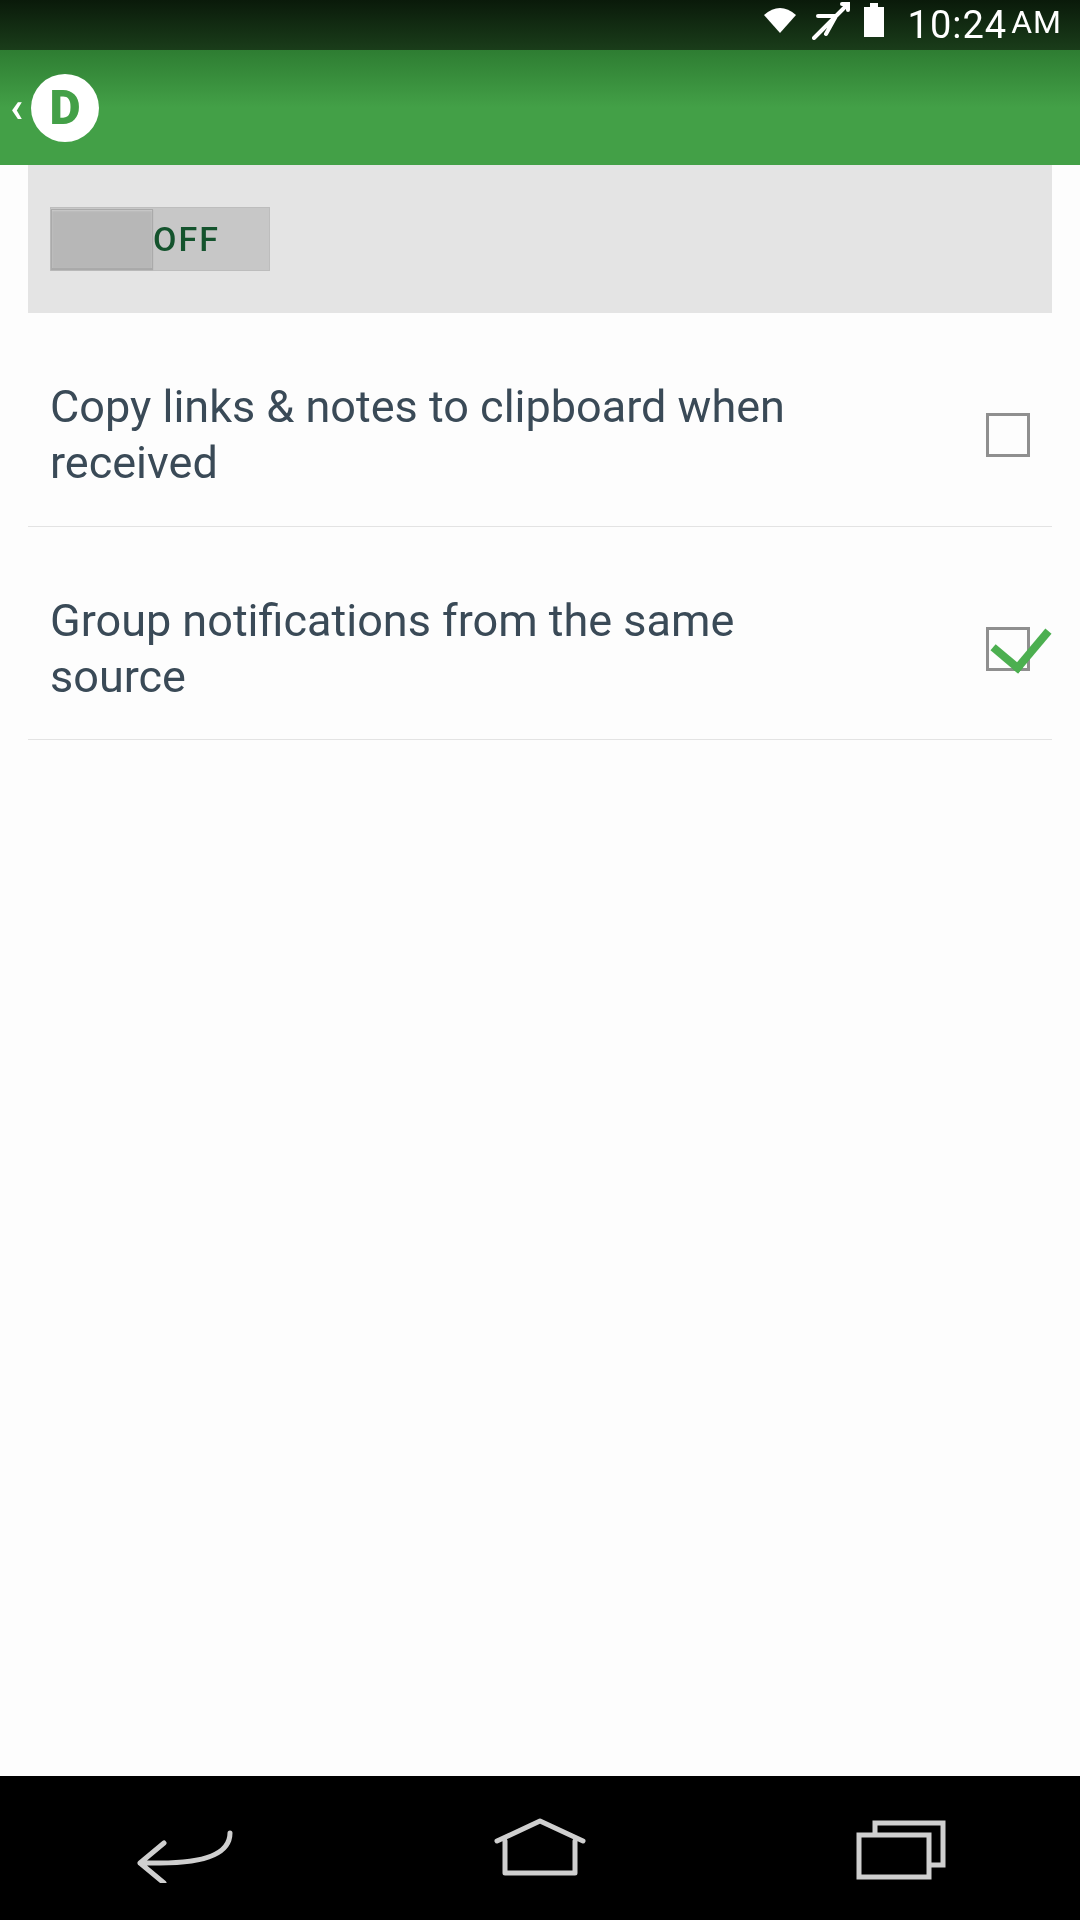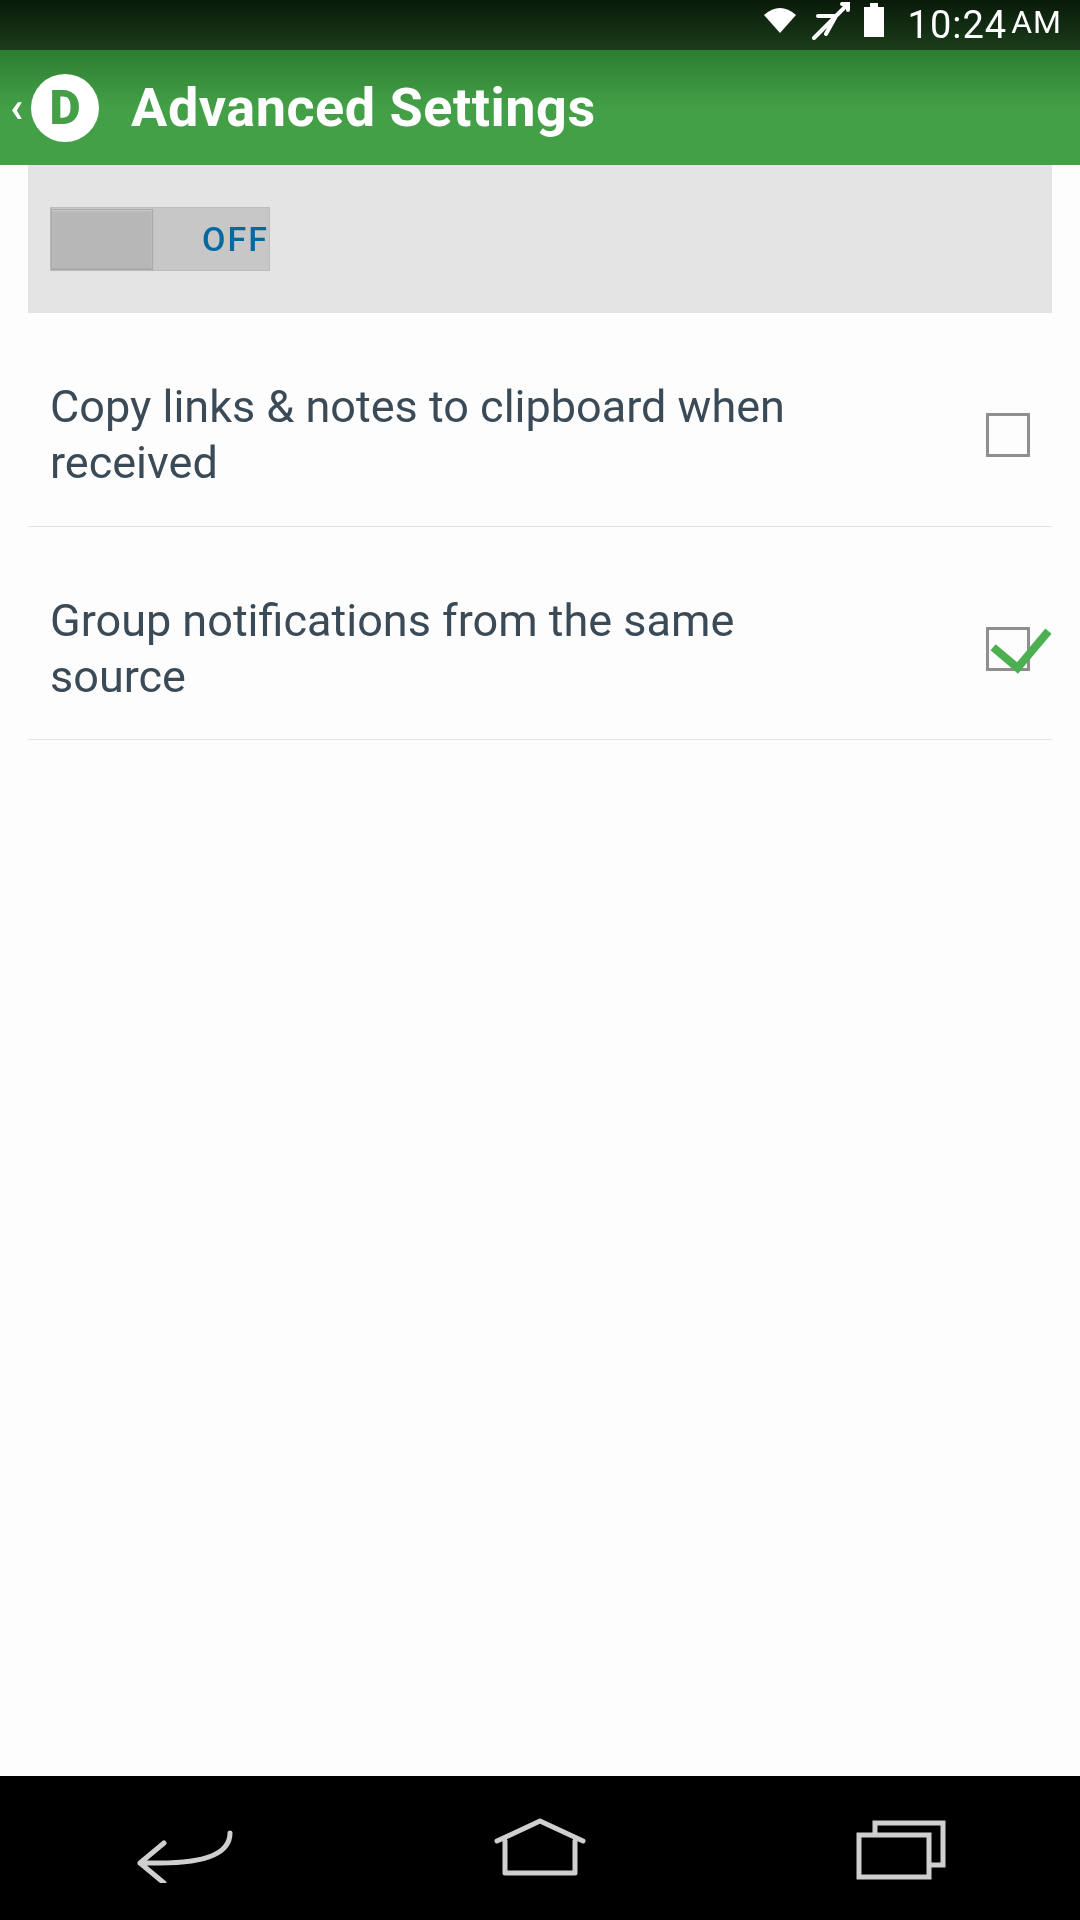--- a/index.html
+++ b/index.html
@@ -95,22 +95,22 @@
     }
     .toggle-knob {
       width: 102px;
       height: 60px;
       background: #b7b7b7;
       border: 1px solid #aaa;
       box-shadow: inset 0 1px 2px rgba(255,255,255,0.3), 0 1px 1px rgba(0,0,0,0.15);
     }
     .toggle-text {
       flex: 1;
-      text-align: right;
-      color: #0369a1;
+      text-align: left;
+      color: #14532d;
       font-size: 34px;
       font-weight: 500;
       letter-spacing: 2px;
     }
     .checkbox {
       width: 44px;
       height: 44px;
       border: 3px solid #8f8f8f;
       background: #fdfdfd;
       position: relative;
@@ -169,21 +169,20 @@
           <rect x="8" y="0" width="8" height="4" fill="#fff"></rect>
         </svg>
     </span>
     <span class="status-time"><span>10:24</span><span class="ampm">AM</span></span>
   </div>
 </div>
 
 <div class="action-bar">
   <span class="back-chevron">‹</span>
   <span class="app-icon">D</span>
-  <span class="action-title">Advanced Settings</span>
 </div>
 
 <div class="content">
 
   <div class="first-wrap">
     <div class="row first">
       <div class="toggle">
         <div class="toggle-knob"></div>
         <div class="toggle-text">OFF</div>
       </div>

